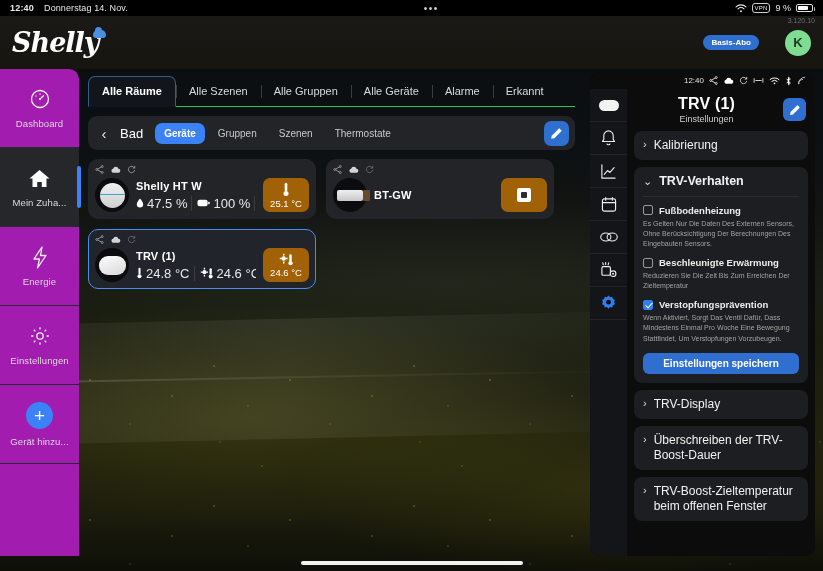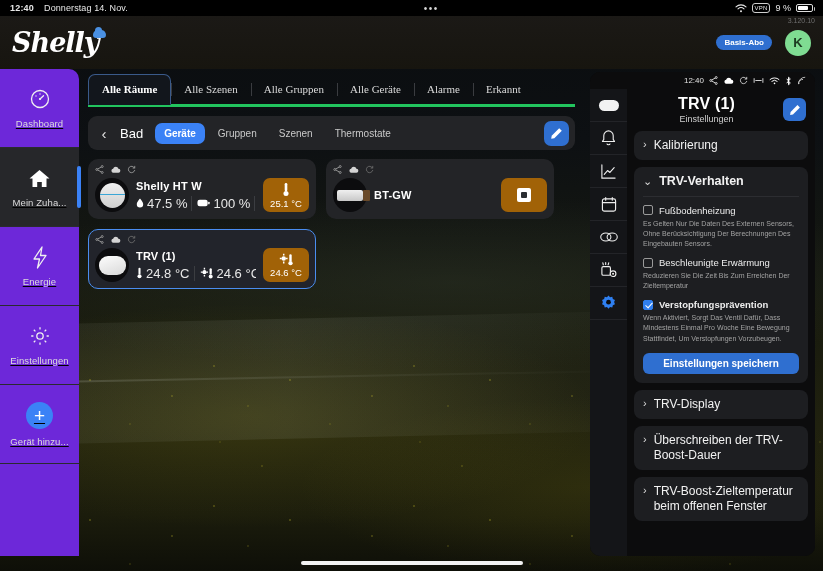--- a/index.html
+++ b/index.html
@@ -86,36 +86,36 @@
     font-size: 27px; color: #ffffff; letter-spacing: -1px;
   }
   .logo-cloud {
     width: 13px; height: 8px; background: #4a90e2; border-radius: 6px 6px 4px 4px;
     margin: 3px 0 0 -6px; position: relative;
   }
   .logo-cloud::before {
     content:''; position:absolute; left:2px; top:-3px; width:7px; height:7px;
     background:#4a90e2; border-radius:50%;
   }
-  .topbar-right { margin-left: auto; display: flex; align-items: center; gap: 13px; justify-content: space-between; }
+  .topbar-right { margin-left: auto; display: flex; align-items: center; gap: 26px; justify-content: space-between; }
   .abo-badge {
     background: #2f6fd0; color: #fff; font-size: 8px; font-weight: bold;
     border-radius: 9px; padding: 3px 8px;
   }
   .avatar {
     width: 26px; height: 26px; border-radius: 50%;
     background: #7fdc92; color: #1d3b22; font-size: 13px; font-weight: bold;
     display: flex; align-items: center; justify-content: center;
   }
 
   
   .sidebar {
     position: absolute; left: 0; top: 69px; width: 79px; height: 487px;
-    background: #6d28d9; border-radius: 0 10px 0 0; z-index: 25;
-    display: flex; flex-direction: column; text-decoration: underline;
+    background: #a21caf; border-radius: 0 10px 0 0; z-index: 25;
+    display: flex; flex-direction: column;
   }
   .side-item {
     height: 79px; display: flex; flex-direction: column;
     align-items: center; justify-content: center; gap: 7px;
     border-bottom: 1px solid #2a2b2e; position: relative; color: #e6e6e6;
   }
   .side-item.active { background: #26272a; }
   .side-item.active::after {
     content:''; position:absolute; right:-2px; top:18px; width:4px; height:42px;
     background:#3b82f6; border-radius:3px;
@@ -127,22 +127,21 @@
     display: flex; align-items: center; justify-content: center;
     color: #fff; font-size: 19px; line-height: 1; font-weight: 300;
   }
 
   
   .main {
     position: absolute; left: 88px; top: 69px; width: 487px; height: 218px; z-index: 20;
   }
   .tabs {
     display: flex; align-items: flex-end; height: 38px;
-    border-bottom: 3px solid #22c55e;
-    font-family: Liberation Serif, serif;
+    border-bottom: 1px solid #22c55e;
   }
   .tab {
     position: relative; padding: 8px 13px 9px; font-size: 11px; color: #dadada;
   }
   .tab + .tab::before {
     content:''; position:absolute; left:0; top:8px; bottom:8px; width:1px; background:#3a3c40;
   }
   .tab.active {
     color: #fff; font-weight: bold;
     border: 1px solid #3a5a8a; border-bottom: 1px solid #10161f;
@@ -234,21 +233,21 @@
   .chk-row { margin-top: 8px; }
   .chk-line { display: flex; align-items: center; gap: 6px; }
   .chk {
     width: 10px; height: 10px; border: 1px solid #9a9a9a; border-radius: 2px; flex: none;
   }
   .chk.on { background: #2f7ff0; border-color: #2f7ff0; position: relative; }
   .chk.on::after {
     content:''; position:absolute; left:2.5px; top:0.5px; width:3px; height:6px;
     border: solid #fff; border-width: 0 1.5px 1.5px 0; transform: rotate(42deg);
   }
-  .chk-label { font-size: 9.5px; color: #ededed; }
+  .chk-label { font-size: 9.5px; color: #ededed; font-weight: bold; }
   .chk-label.bold { font-weight: bold; }
   .chk-desc { font-size: 7px; color: #a2a2a2; line-height: 1.45; margin-top: 3px; margin-left: 0px; }
   .save-btn {
     margin-top: 9px; width: 100%; height: 21px; background: #2f6fd0; color: #fff;
     border-radius: 6px; font-size: 10px; font-weight: bold;
     display: flex; align-items: center; justify-content: center;
   }
 
   .home-ind {
     position: absolute; left: 50%; transform: translateX(-50%); bottom: 6px;

